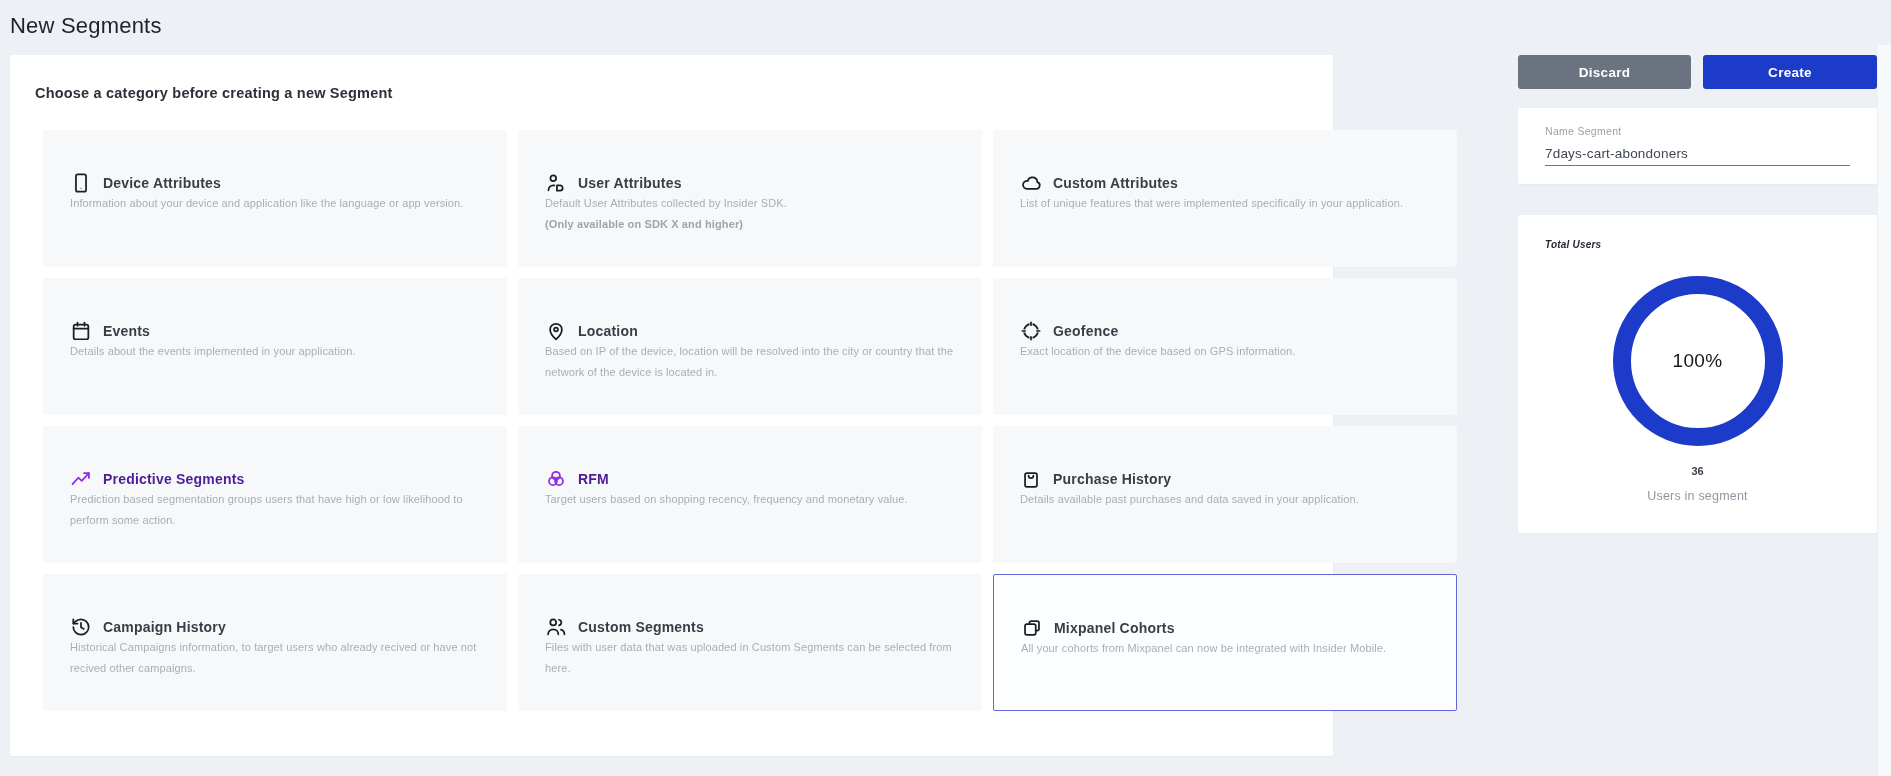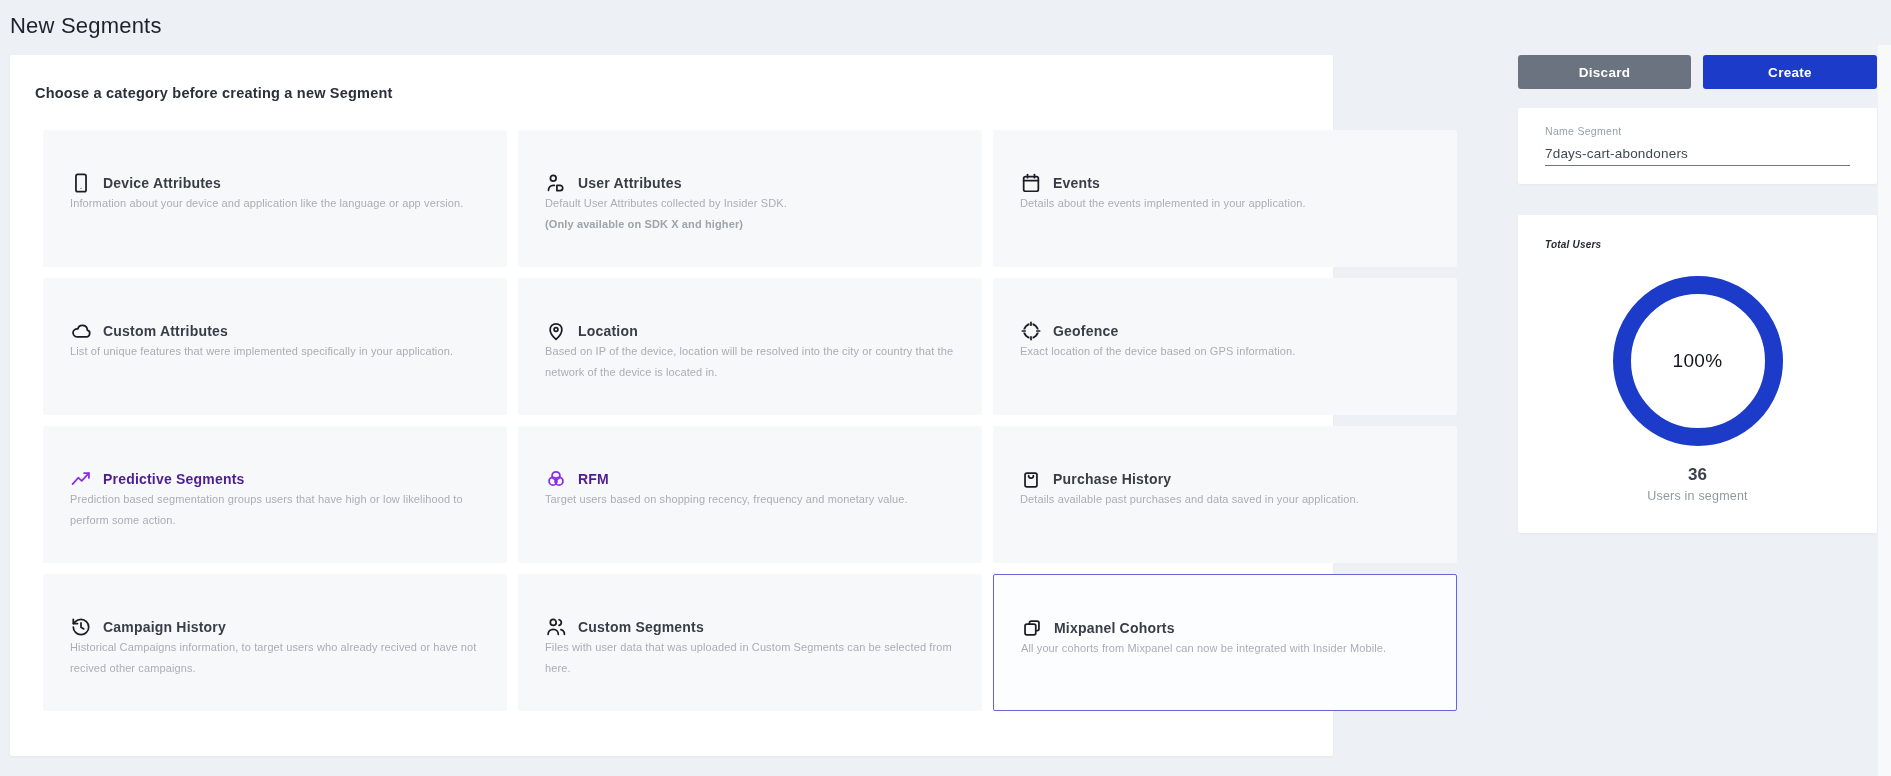--- a/index.html
+++ b/index.html
@@ -102,21 +102,21 @@
   }
   .donut-wrap svg { width:172px; height:172px; }
   .donut-ring { fill:none; stroke:#1d3bc9; stroke-width:18; }
   .donut-center {
     position:absolute; left:0; top:0; width:172px; height:172px;
     display:flex; align-items:center; justify-content:center;
     font-size:19px; font-weight:500; color:#15171c; letter-spacing:.3px;
   }
   .total-count {
     position:absolute; left:0; right:0; top:250px; text-align:center;
-    font-size:17px; font-weight:700; color:#3a404c;
+    font-size:11px; font-weight:700; color:#3a404c;
   }
   .total-caption {
     position:absolute; left:0; right:0; top:274px; text-align:center;
     font-size:12.5px; color:#9298a1; letter-spacing:.2px;
   }
 </style>
 </head>
 <body>
 
 <div class="page-title">New Segments</div>
@@ -142,45 +142,45 @@
           <span class="icon">
             <svg viewBox="0 0 24 24">
               <circle cx="9" cy="6.8" r="3.1"></circle>
               <path d="M3.8 20c0-3.4 2.4-5.4 5.2-5.4h1.2"></path>
               <path d="M13 14.6h3.4a2.9 2.9 0 0 1 0 5.8H13z"></path>
             </svg>
           </span>
           <span class="card-title">User Attributes</span>
         </div>
         <div class="card-desc">Default User Attributes collected by Insider SDK.<br><b>(Only available on SDK X and higher)</b></div>
+      </div>
+      <div class="card">
+        <div class="title-row">
+          <span class="icon">
+            <svg viewBox="0 0 24 24">
+              <path d="M17.3 18.3H7.6a4.3 4.3 0 1 1 .9-8.5 5.3 5.3 0 0 1 10.4 1.3 3.7 3.7 0 0 1-1.6 7.2z"></path>
+            </svg>
+          </span>
+          <span class="card-title">Custom Attributes</span>
+        </div>
+        <div class="card-desc">List of unique features that were implemented specifically in your application.</div>
       </div>
       <div class="card">
         <div class="title-row">
           <span class="icon">
             <svg viewBox="0 0 24 24">
               <rect x="4" y="5" width="16" height="16" rx="2"></rect>
               <line x1="4" y1="9.3" x2="20" y2="9.3"></line>
               <line x1="8.2" y1="2.8" x2="8.2" y2="6.2"></line>
               <line x1="15.8" y1="2.8" x2="15.8" y2="6.2"></line>
             </svg>
           </span>
           <span class="card-title">Events</span>
         </div>
         <div class="card-desc">Details about the events implemented in your application.</div>
-      </div>
-      <div class="card">
-        <div class="title-row">
-          <span class="icon">
-            <svg viewBox="0 0 24 24">
-              <path d="M17.3 18.3H7.6a4.3 4.3 0 1 1 .9-8.5 5.3 5.3 0 0 1 10.4 1.3 3.7 3.7 0 0 1-1.6 7.2z"></path>
-            </svg>
-          </span>
-          <span class="card-title">Custom Attributes</span>
-        </div>
-        <div class="card-desc">List of unique features that were implemented specifically in your application.</div>
       </div>
       <div class="card">
         <div class="title-row">
           <span class="icon">
             <svg viewBox="0 0 24 24">
               <path d="M12 21.2s-6.4-5.9-6.4-10.7a6.4 6.4 0 1 1 12.8 0C18.4 15.3 12 21.2 12 21.2z"></path>
               <circle cx="12" cy="10.3" r="2.1"></circle>
             </svg>
           </span>
           <span class="card-title">Location</span>

